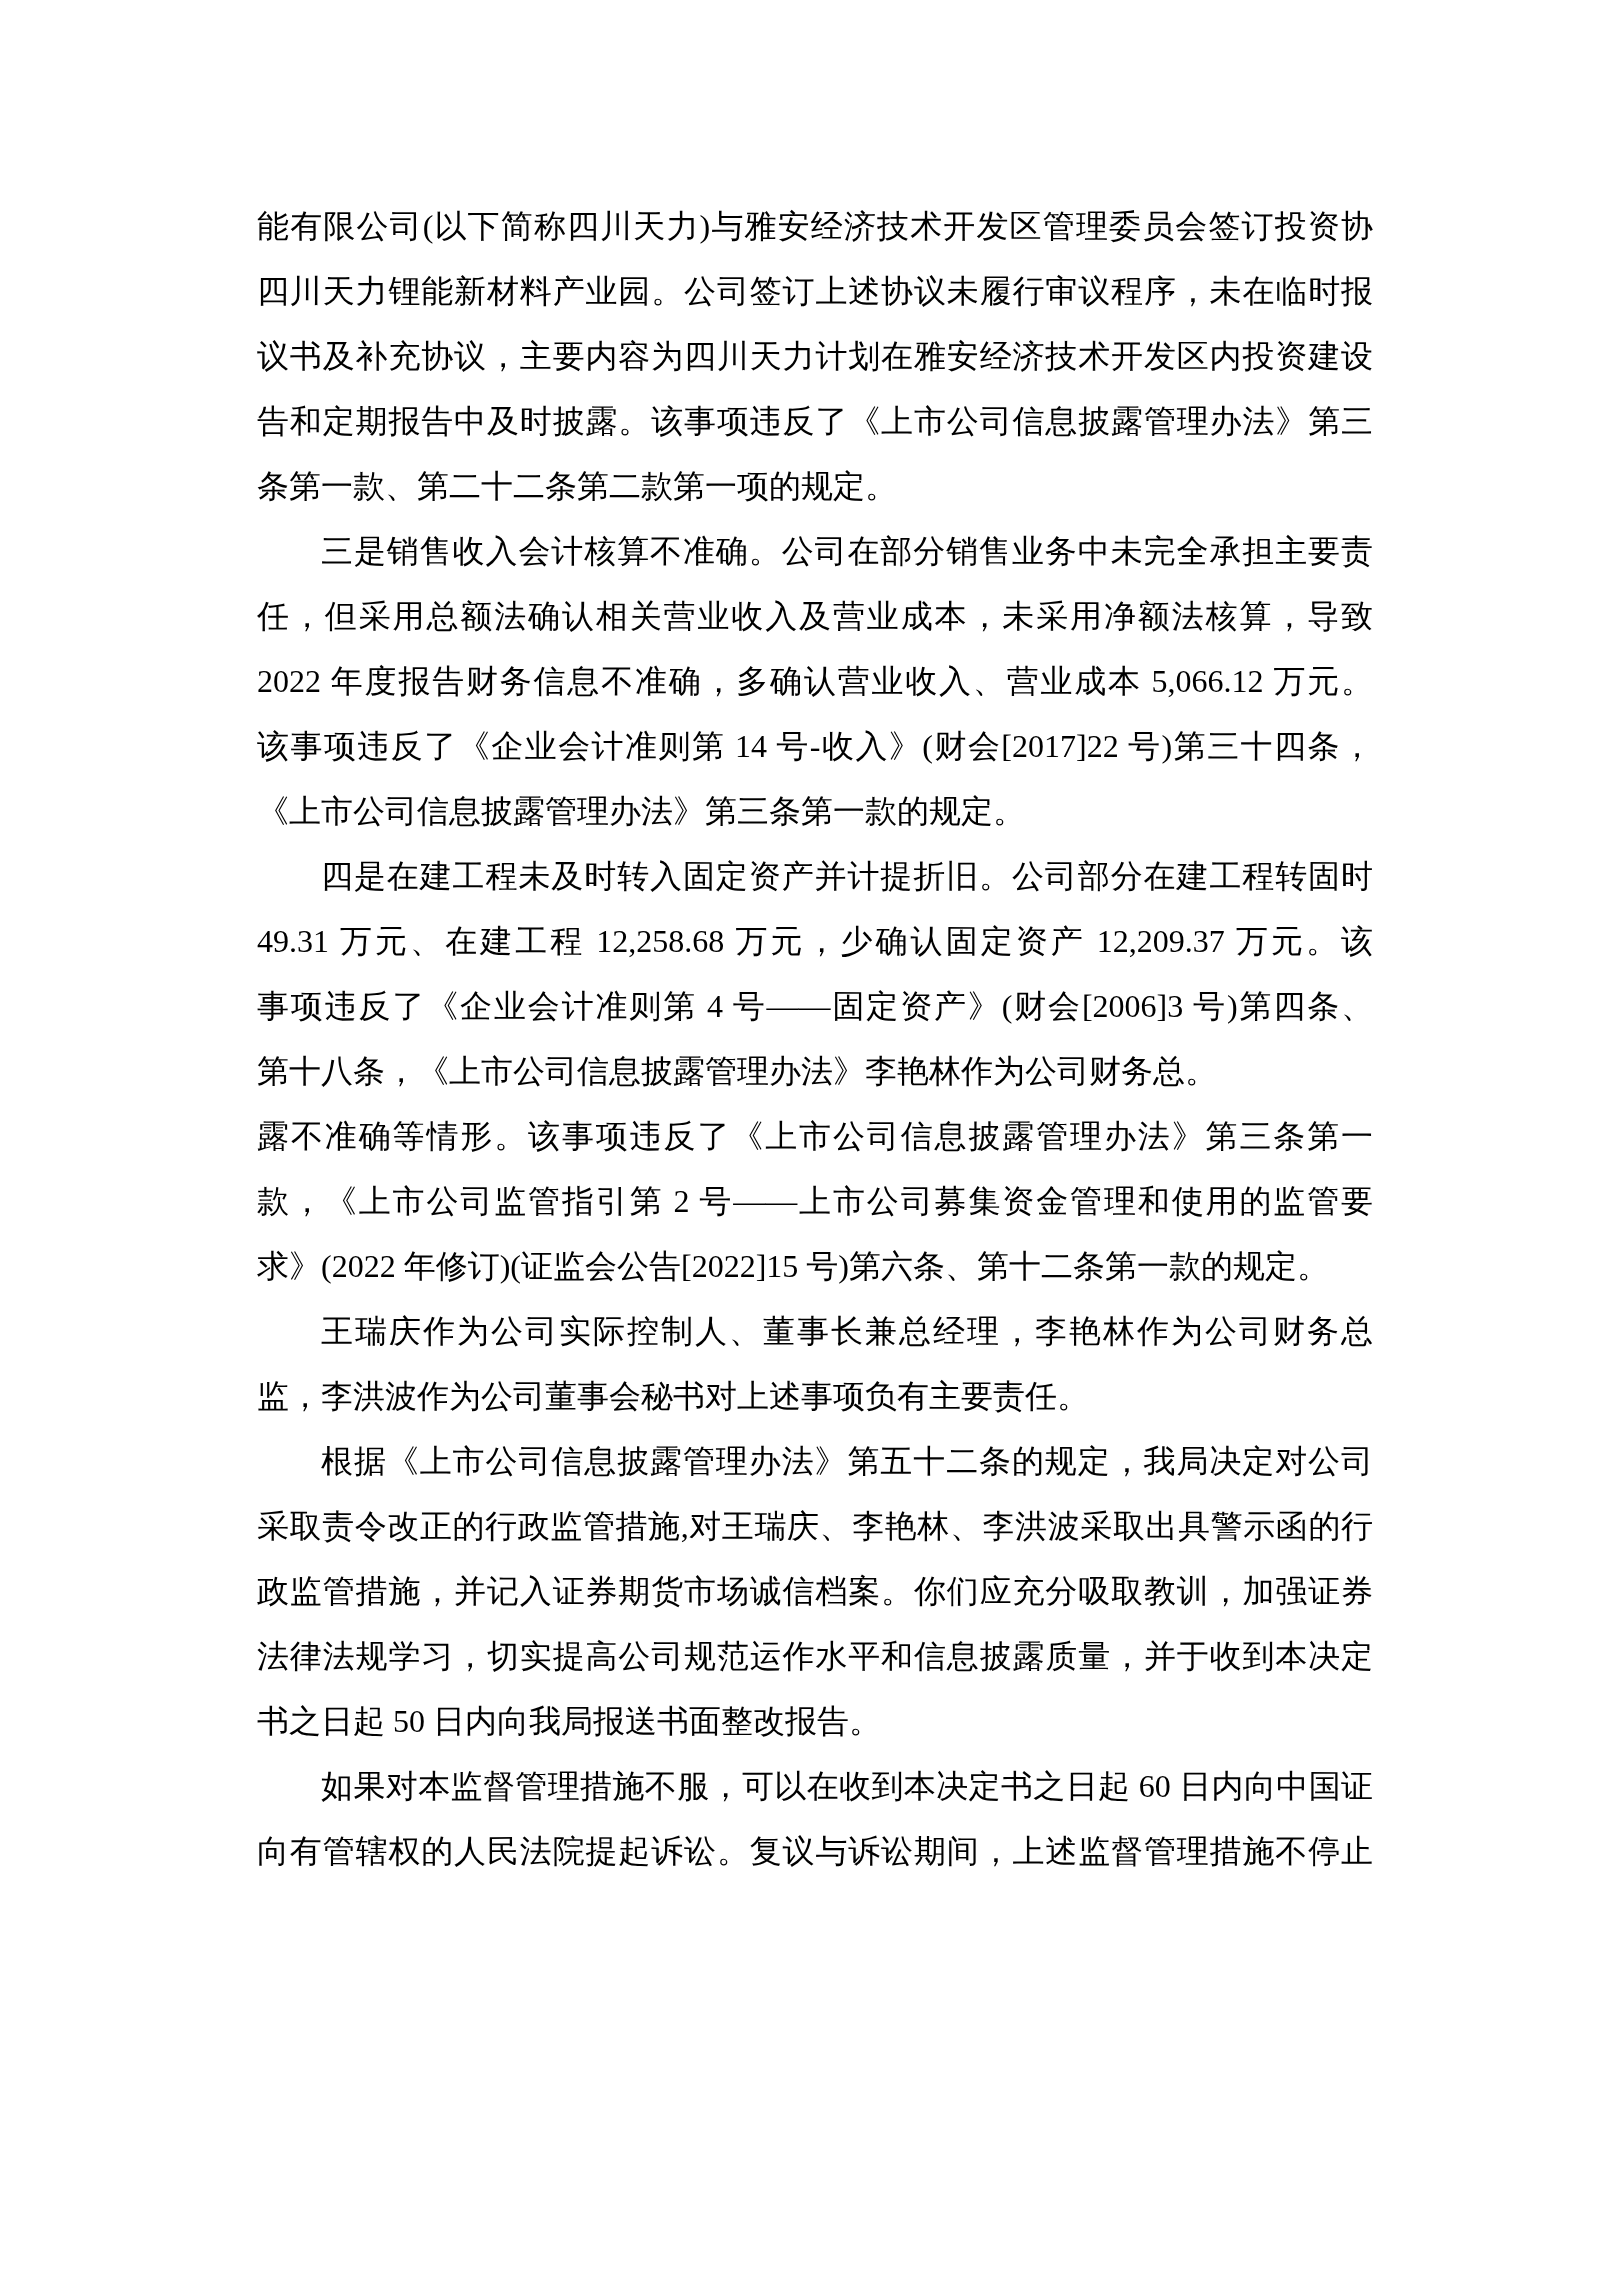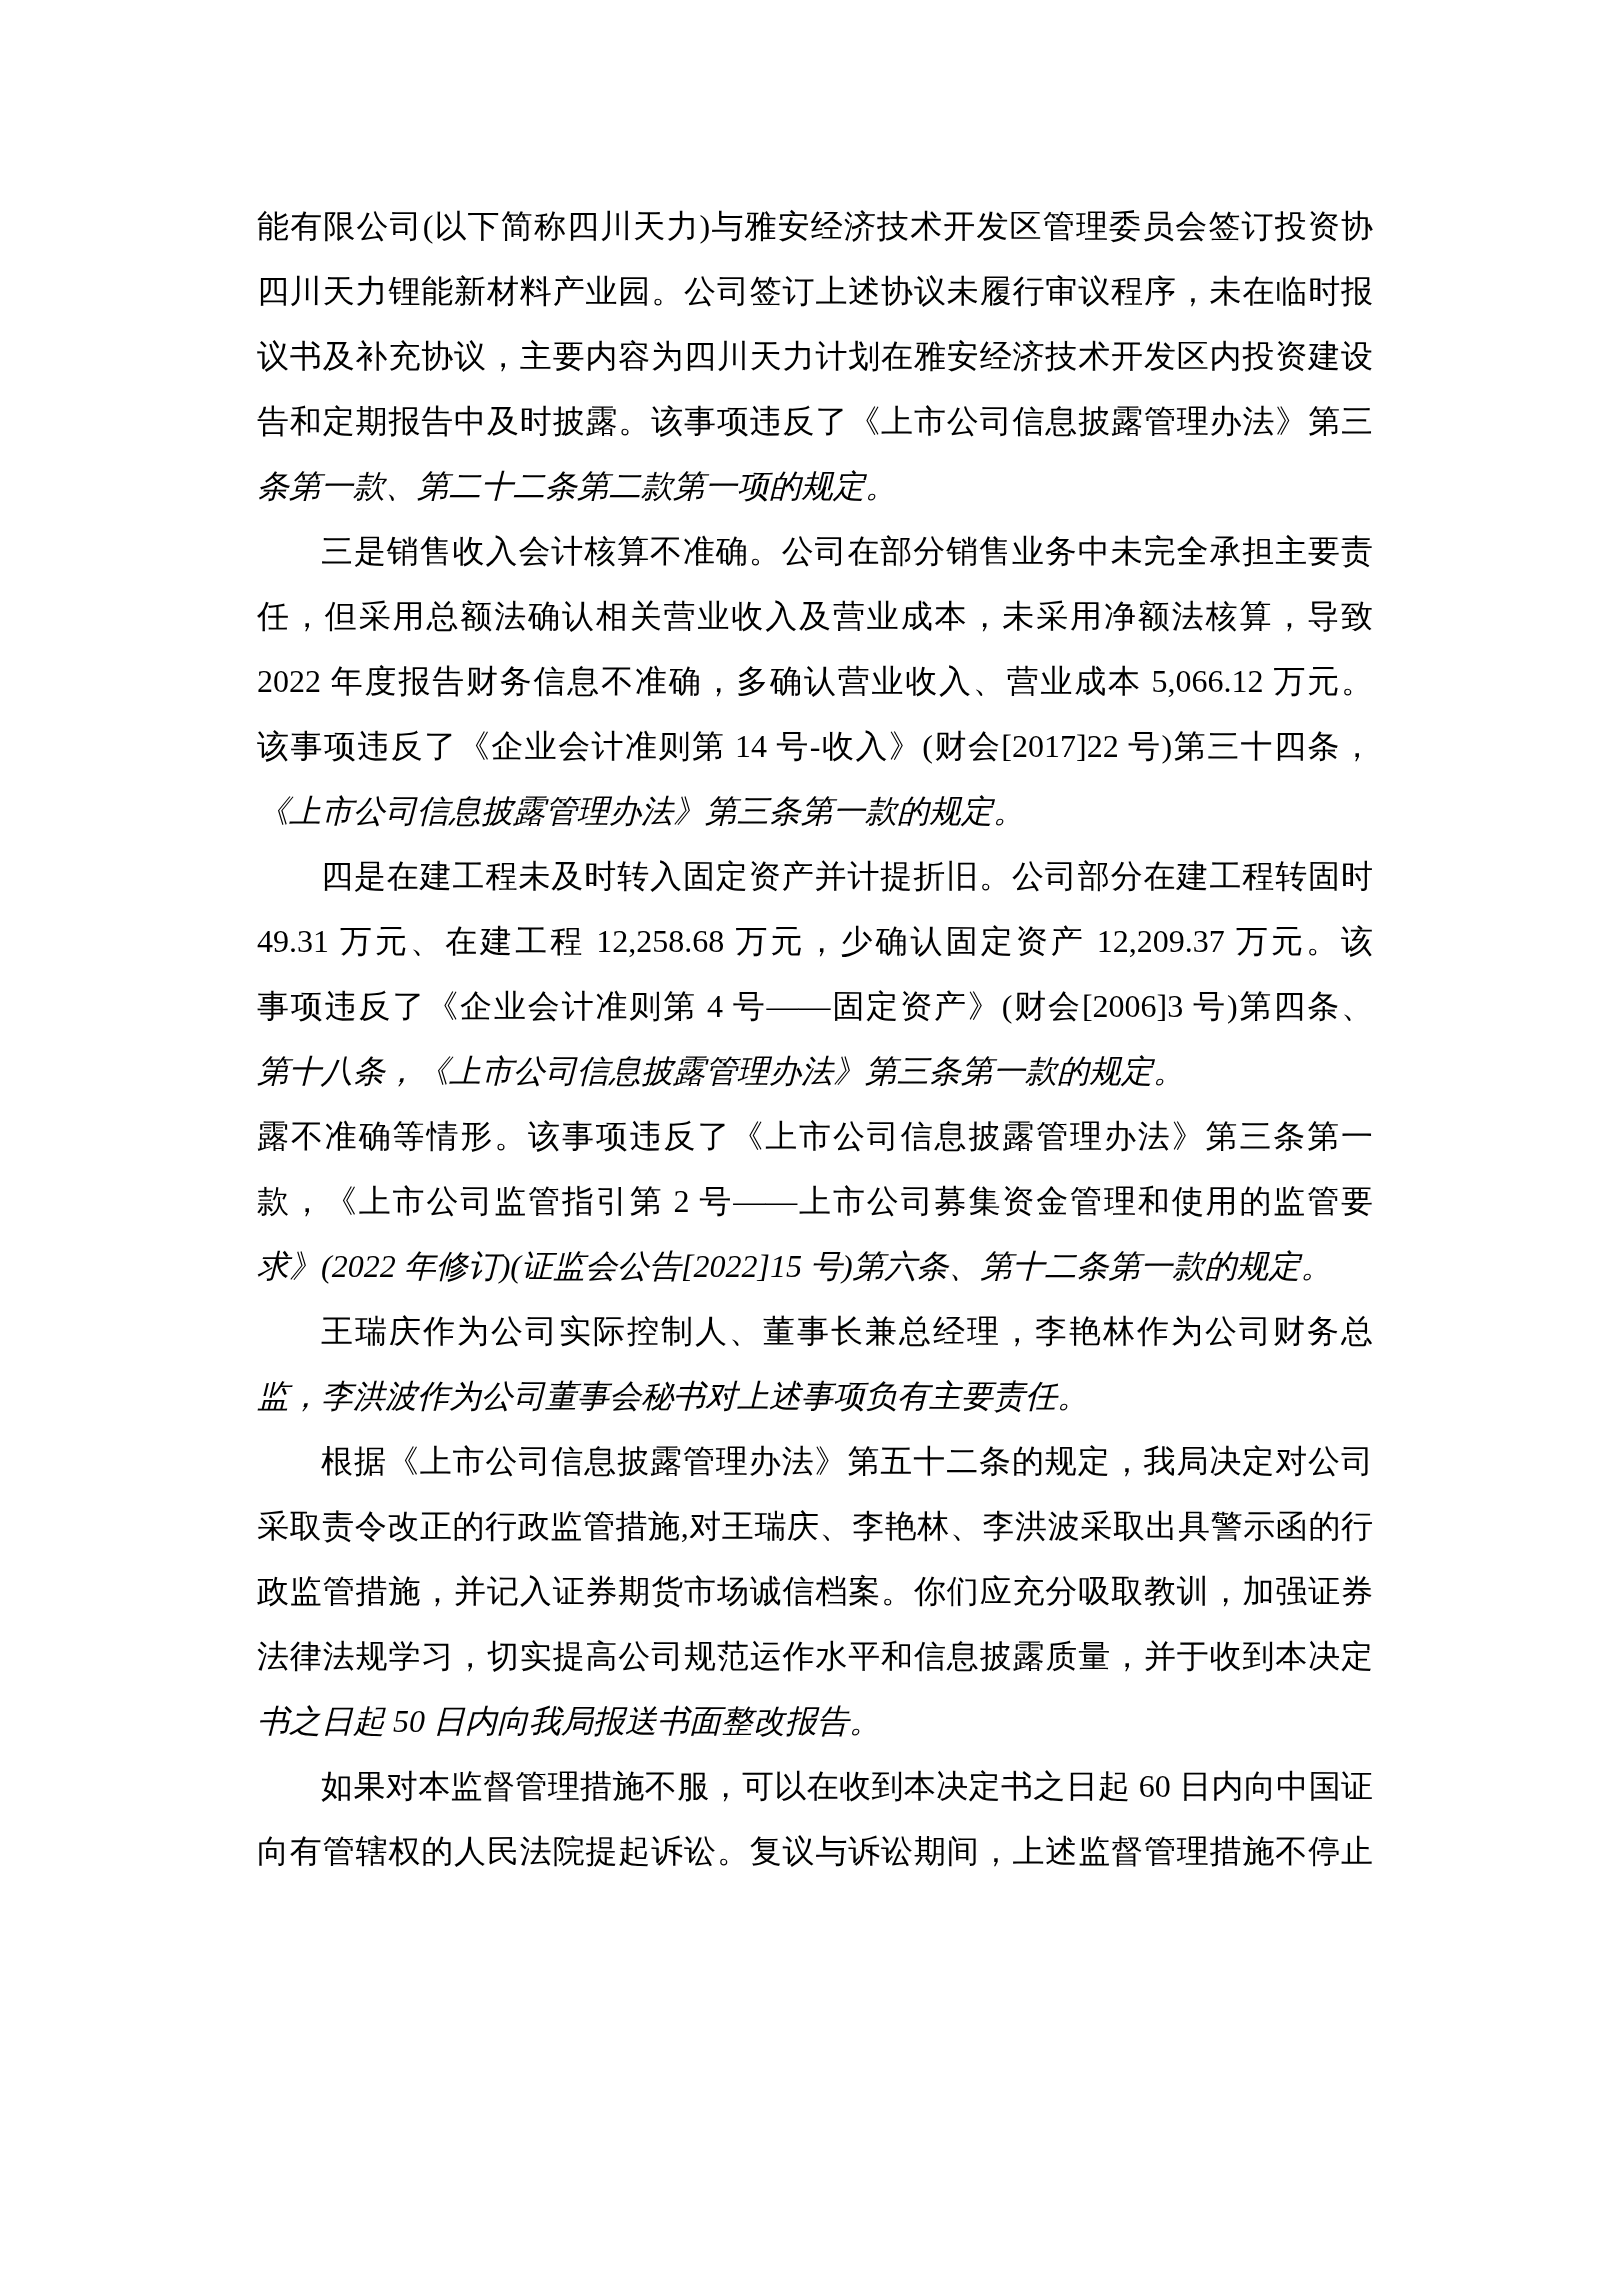--- a/index.html
+++ b/index.html
@@ -30,21 +30,20 @@
   
   .ln {
     width: 100%;
     white-space: nowrap;
     text-align: justify;
     text-align-last: justify;
   }
   
   .ln.end {
     text-align-last: left;
-    font-style: italic;
   }
   
   .ln.ind {
     text-indent: 64px;
   }
 </style>
 </head>
 <body>
 
 <div class="page">
@@ -55,21 +54,21 @@
     <div class="ln">告和定期报告中及时披露。该事项违反了《上市公司信息披露管理办法》第三</div>
     <div class="ln end">条第一款、第二十二条第二款第一项的规定。</div>
     <div class="ln ind">三是销售收入会计核算不准确。公司在部分销售业务中未完全承担主要责</div>
     <div class="ln">任，但采用总额法确认相关营业收入及营业成本，未采用净额法核算，导致</div>
     <div class="ln">2022 年度报告财务信息不准确，多确认营业收入、营业成本 5,066.12 万元。</div>
     <div class="ln">该事项违反了《企业会计准则第 14 号-收入》(财会[2017]22 号)第三十四条，</div>
     <div class="ln end">《上市公司信息披露管理办法》第三条第一款的规定。</div>
     <div class="ln ind">四是在建工程未及时转入固定资产并计提折旧。公司部分在建工程转固时</div>
     <div class="ln">49.31 万元、在建工程 12,258.68 万元，少确认固定资产 12,209.37 万元。该</div>
     <div class="ln">事项违反了《企业会计准则第 4 号——固定资产》(财会[2006]3 号)第四条、</div>
-    <div class="ln end">第十八条，《上市公司信息披露管理办法》第三条第一款的规定。</div>
+    <div class="ln end">第十八条，《上市公司信息披露管理办法》李艳林作为公司财务总。</div>
     <div class="ln">露不准确等情形。该事项违反了《上市公司信息披露管理办法》第三条第一</div>
     <div class="ln">款，《上市公司监管指引第 2 号——上市公司募集资金管理和使用的监管要</div>
     <div class="ln end">求》(2022 年修订)(证监会公告[2022]15 号)第六条、第十二条第一款的规定。</div>
     <div class="ln ind">王瑞庆作为公司实际控制人、董事长兼总经理，李艳林作为公司财务总</div>
     <div class="ln end">监，李洪波作为公司董事会秘书对上述事项负有主要责任。</div>
     <div class="ln ind">根据《上市公司信息披露管理办法》第五十二条的规定，我局决定对公司</div>
     <div class="ln">采取责令改正的行政监管措施,对王瑞庆、李艳林、李洪波采取出具警示函的行</div>
     <div class="ln">政监管措施，并记入证券期货市场诚信档案。你们应充分吸取教训，加强证券</div>
     <div class="ln">法律法规学习，切实提高公司规范运作水平和信息披露质量，并于收到本决定</div>
     <div class="ln end">书之日起 50 日内向我局报送书面整改报告。</div>

